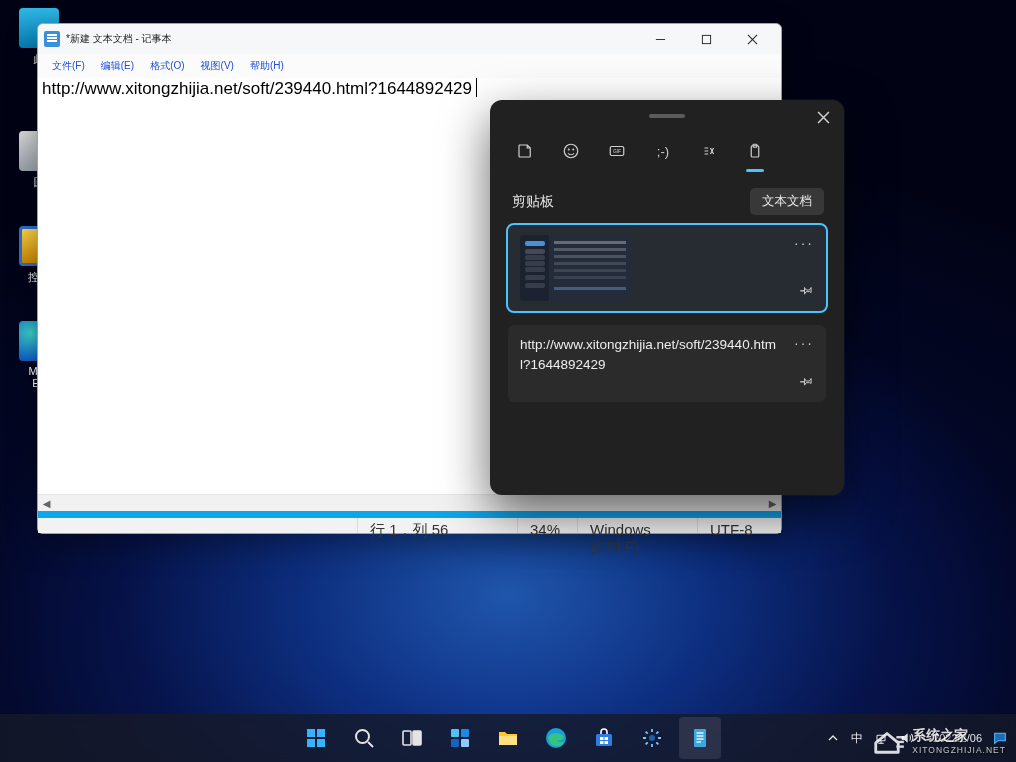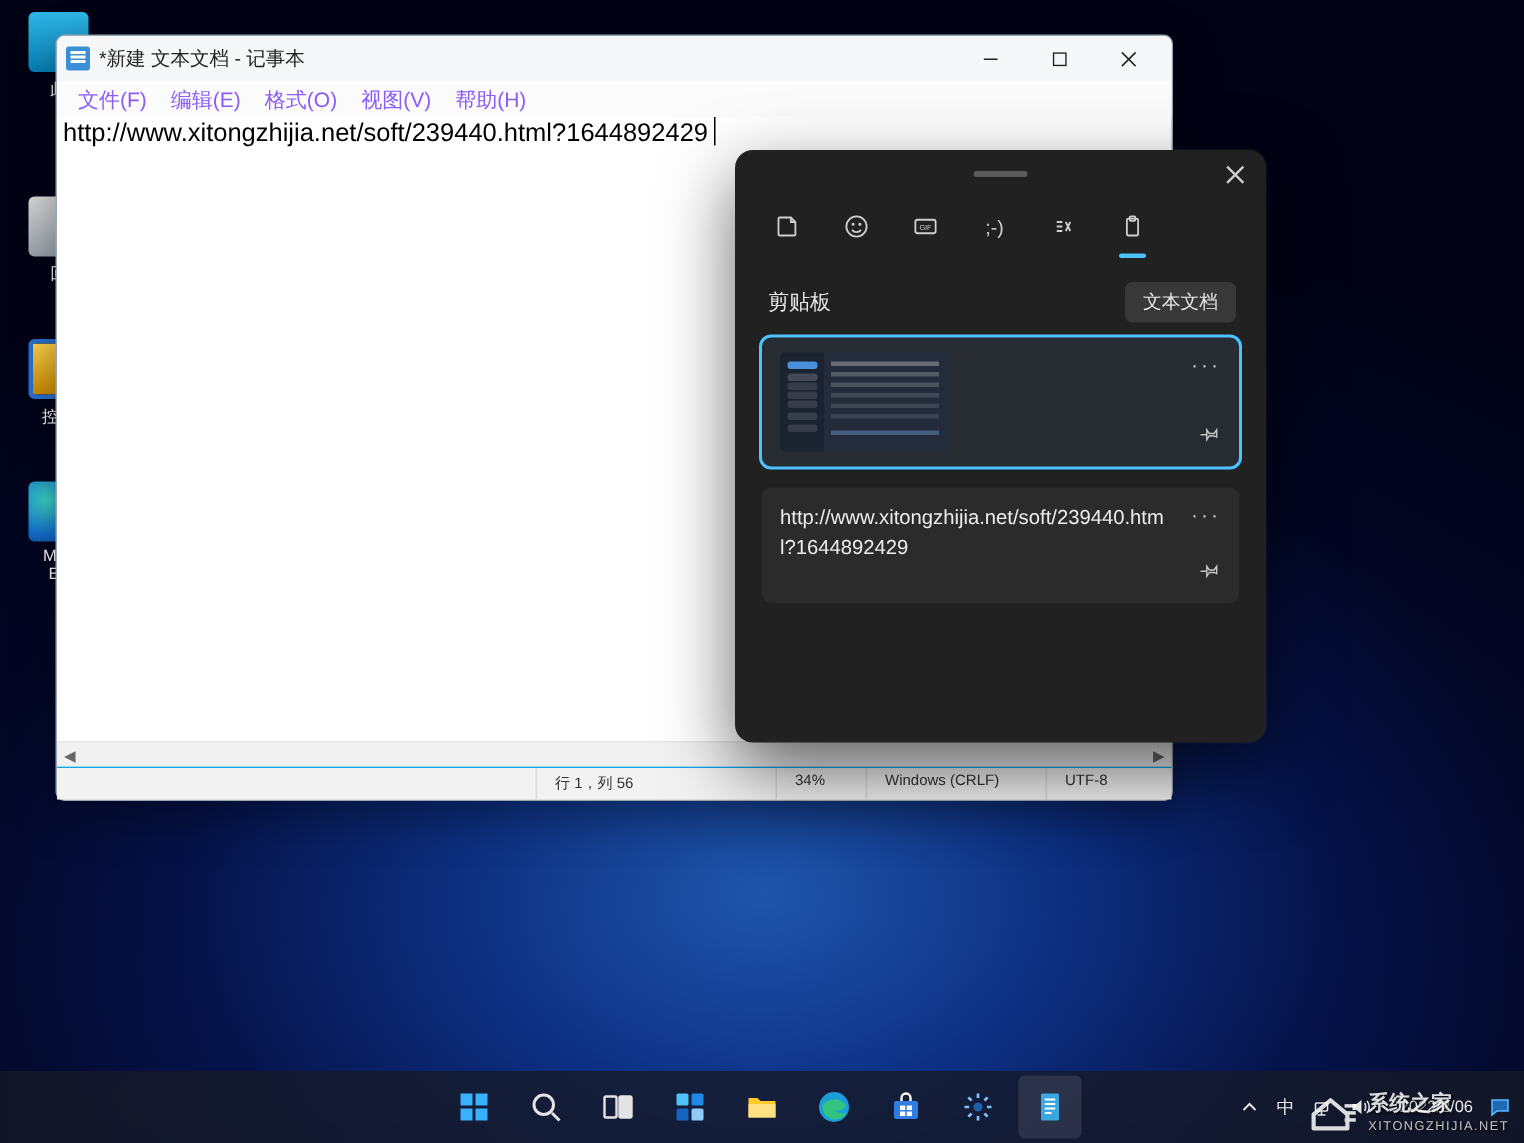--- a/index.html
+++ b/index.html
@@ -32,36 +32,36 @@
 
 
 .notepad {
   position: absolute; left: 37px; top: 23px; width: 745px; height: 511px;
   background: #fff; border: 1px solid #9aa6b2; border-radius: 6px;
   box-shadow: 0 10px 30px rgba(0,0,0,.35);
 }
 .np-titlebar { height: 30px; display: flex; align-items: center; padding: 0 6px; background: #f6f7f8; border-radius: 6px 6px 0 0; }
 .np-ticon { width: 16px; height: 16px; background: #3a8fd6; border-radius: 2px; position: relative; margin-right: 6px; }
 .np-ticon::after { content:""; position:absolute; left:3px; top:3px; right:3px; height:2px; background:#fff; box-shadow:0 3px 0 #fff,0 6px 0 #fff; }
-.np-title { font-size: 13px; color: #222; flex: 1; }
+.np-title { font-size: 10px; color: #222; flex: 1; }
 .np-ctrls { display: flex; }
 .np-ctrls div { width: 46px; height: 28px; display: flex; align-items: center; justify-content: center; color:#222; font-size: 14px; }
 
-.np-menubar { height: 24px; background: #fbfbfb; display: flex; align-items: flex-end; padding: 0 6px; font-size: 14px; color:#8b5cf6; }
+.np-menubar { height: 24px; background: #fbfbfb; display: flex; align-items: center; padding: 0 6px; font-size: 10px; color:#1d4ed8; }
 .np-menubar span { padding: 2px 8px; cursor: default; }
 
 .np-body { position: relative; height: calc(100% - 30px - 24px - 22px); overflow: hidden; }
 .np-text { padding: 2px 4px; font-size: 17px; color:#000; font-family: Arial, sans-serif; white-space: pre; }
 .caret { display:inline-block; width:1px; height:19px; background:#000; vertical-align: -3px; }
 
 .np-scroll { position:absolute; left:0; right:0; bottom:0; height:17px; background:#f1f1f1; border-top:1px solid #e6e6e6; }
 .np-scroll .arr { width:17px; height:17px; position:absolute; top:0; display:flex; align-items:center; justify-content:center; color:#666; font-size:10px; }
 .np-scroll .arr.l{ left:0 } .np-scroll .arr.r{ right:0 }
 
-.np-status { height: 22px; background: #f2f2f2; border-top: 1px solid #0ea5e9; display: flex; font-size: 10px; color:#333; }
+.np-status { height: 22px; background: #f2f2f2; border-top: 7px solid #0ea5e9; display: flex; font-size: 15px; color:#333; }
 .np-status .cell { border-left: 1px solid #dadada; padding: 3px 12px; }
 .np-status .cell:first-child { border-left: none; flex: 1; }
 .np-status .pos { width: 160px; }
 .np-status .zoom { width: 60px; }
 .np-status .eol { width: 120px; }
 .np-status .enc { width: 84px; }
 
 
 .panel {
   position: absolute; left: 490px; top: 100px; width: 354px; height: 395px;

